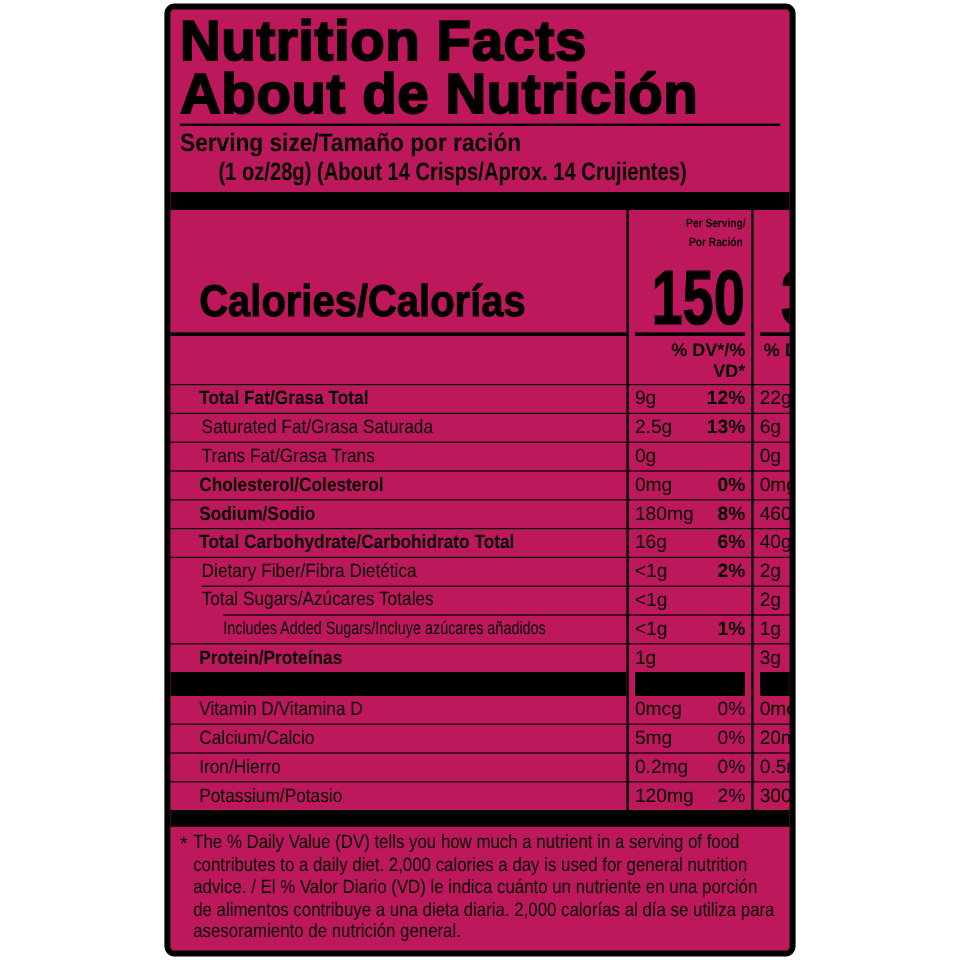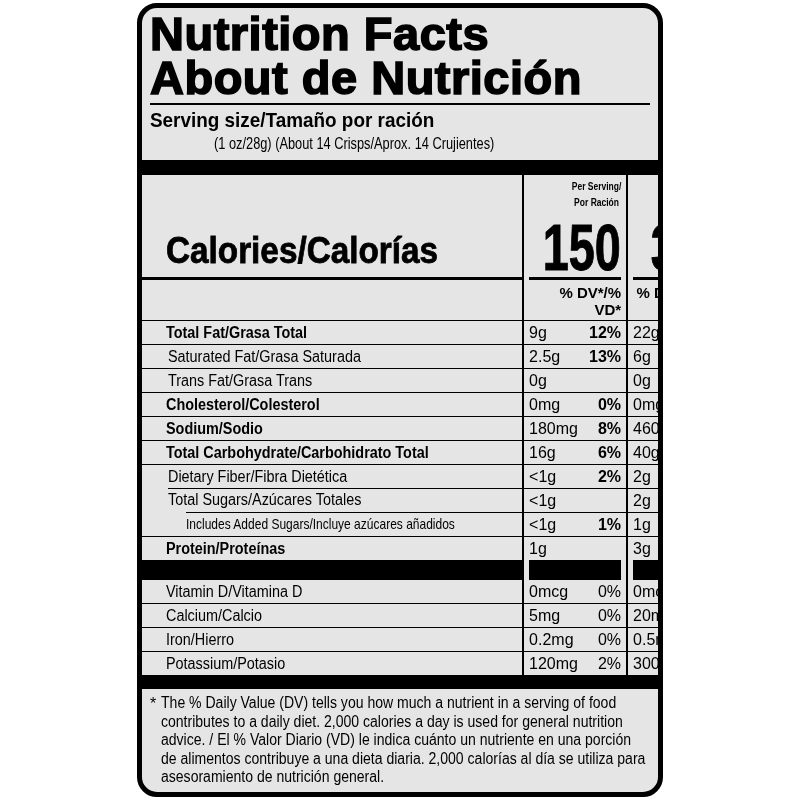--- a/index.html
+++ b/index.html
@@ -1,23 +1,23 @@
 <!DOCTYPE html>
 <html><head>
 <meta charset="utf-8">
 <style>
   html,body{margin:0;padding:0;background:#fff;width:800px;height:800px;font-family:"Liberation Sans",sans-serif;color:#000;}
-  .label{box-sizing:border-box;width:526px;height:794px;margin:3px auto 0;border:5px solid #000;border-radius:20px;background:#e5e5e5;overflow:hidden;}
+  .label{box-sizing:border-box;width:526px;height:794px;margin:3px auto 0;border:5px solid #000;border-radius:8px;background:#be185d;overflow:hidden;}
   
   .titles{padding:4px 8px 0;}
   .title{font-weight:bold;font-size:47px;line-height:44px;letter-spacing:.5px;-webkit-text-stroke:1.6px #000;white-space:nowrap;}
   .rule{border-bottom:2px solid #000;margin:3px 8px 2px;}
   .servings{padding:2px 8px 0;font-size:20px;line-height:23px;white-space:nowrap;}
   .ssize{padding:1px 8px 0;font-size:21px;line-height:24px;font-weight:bold;white-space:nowrap;}
-  .sdetail{padding:0 8px 4px 40px;font-size:16px;line-height:24px;font-weight:normal;white-space:nowrap;margin-left:32px;}
+  .sdetail{padding:0 8px 4px 40px;font-size:21px;line-height:24px;font-weight:bold;white-space:nowrap;}
   .topbar{height:15px;background:#000;}
   
   .cx9{display:inline-block;transform:scaleX(.9);transform-origin:0 50%;white-space:nowrap;}
   .cx8{display:inline-block;transform:scaleX(.8);transform-origin:0 50%;white-space:nowrap;}
   .cx85{display:inline-block;transform:scaleX(.85);transform-origin:0 50%;white-space:nowrap;}
   .cxr85{display:inline-block;transform:scaleX(.85);transform-origin:100% 50%;white-space:nowrap;}
   
   .grid{display:grid;grid-template-columns:1fr 104px 108px;}
   .grid .lbl{padding-left:24px;box-sizing:border-box;}
   .grid .c1,.grid .c2{border-left:2.5px solid #000;padding:0 5px;box-sizing:border-box;}

